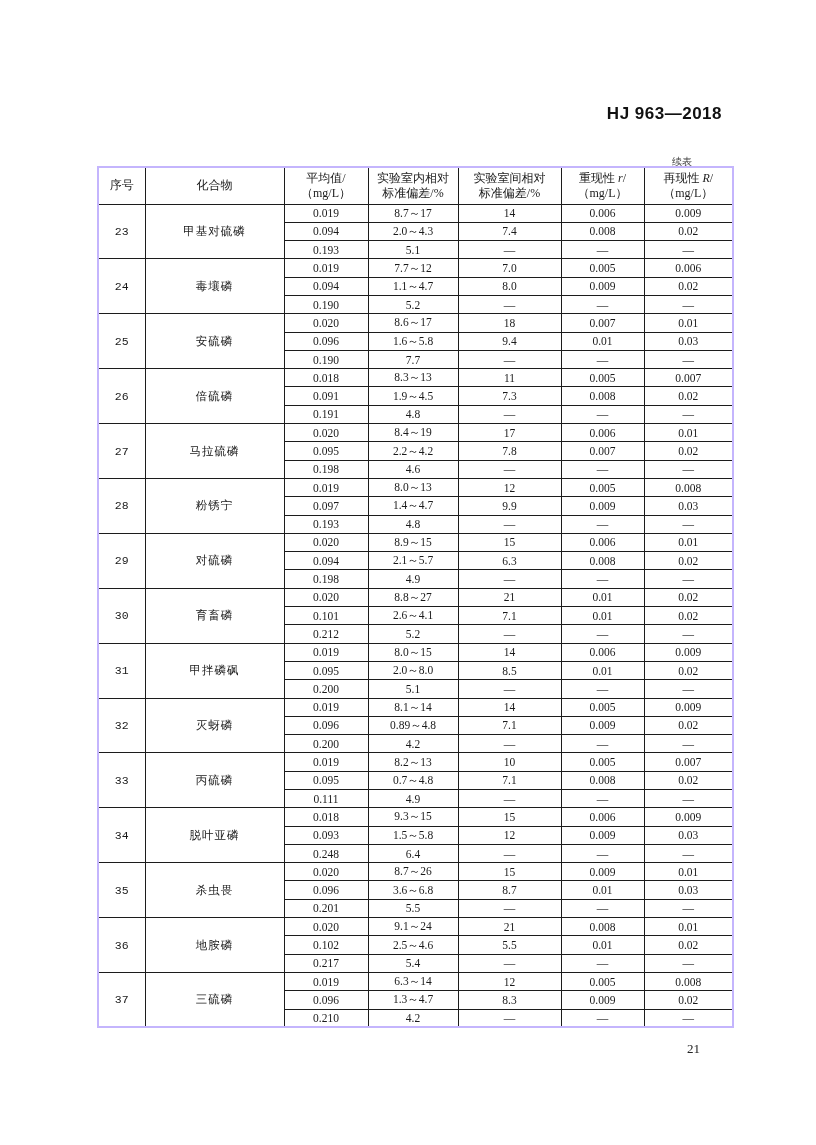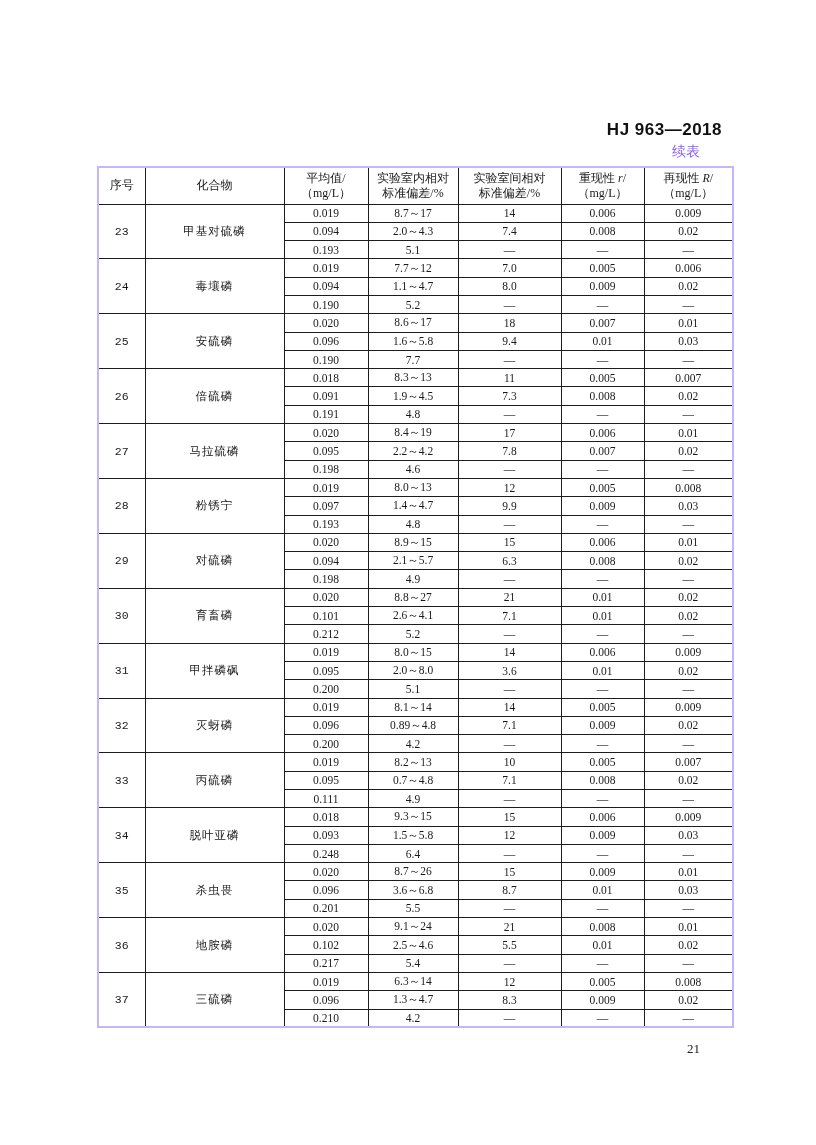--- a/index.html
+++ b/index.html
@@ -18,28 +18,27 @@
   }
   .doc-number {
     position: absolute;
     top: 104px;
     right: 94px;
     font-family: "Liberation Sans", "DejaVu Sans", sans-serif;
     font-weight: bold;
     font-size: 17px;
     letter-spacing: 0.5px;
     color: #111;
-    margin-top: 16px;
   }
   .continued {
     position: absolute;
-    top: 143px;
+    top: 155px;
     left: 672px;
-    font-size: 14px;
-    color: #8b5cf6;
+    font-size: 10px;
+    color: #404040;
   }
   table.data-table {
     position: absolute;
     top: 166px;
     left: 97px;
     width: 635px;
     border-collapse: collapse;
     table-layout: fixed;
     border: 2px solid #c4b5fd;
   }
@@ -326,21 +325,21 @@
           <td rowspan="3" class="compound-cell">甲拌磷砜</td>
           <td>0.019</td>
           <td>8.0～15</td>
           <td>14</td>
           <td>0.006</td>
           <td>0.009</td>
         </tr>
         <tr>
           <td>0.095</td>
           <td>2.0～8.0</td>
-          <td>3.6</td>
+          <td>8.5</td>
           <td>0.01</td>
           <td>0.02</td>
         </tr>
         <tr>
           <td>0.200</td>
           <td>5.1</td>
           <td>—</td>
           <td>—</td>
           <td>—</td>
         </tr>

